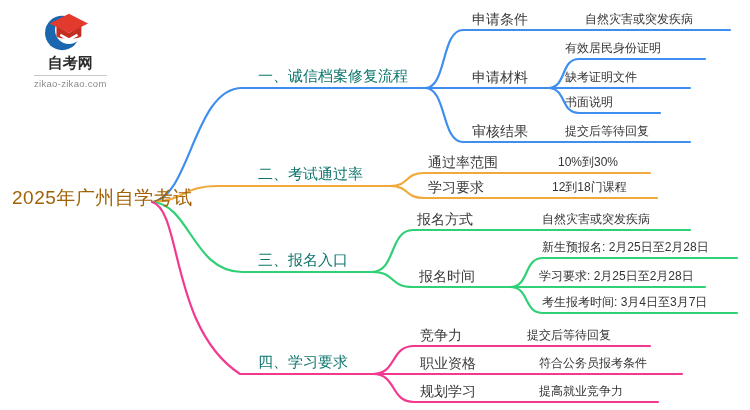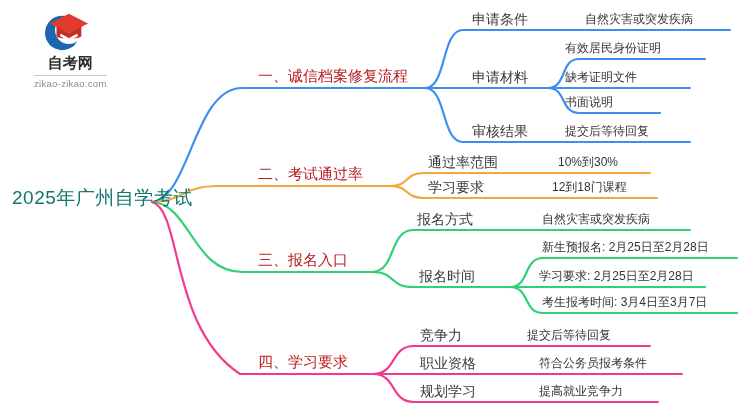--- a/index.html
+++ b/index.html
@@ -1,21 +1,21 @@
 <!DOCTYPE html>
 <html><head>
 <meta charset="utf-8">
 <style>
   html,body{margin:0;padding:0;background:#ffffff;}
   .canvas{position:relative;width:750px;height:410px;background:#ffffff;overflow:hidden;
           font-family:"Liberation Sans","DejaVu Sans",sans-serif;}
   svg.wires{position:absolute;left:0;top:0;}
   .node{position:absolute;white-space:nowrap;color:#3a3a3a;line-height:18px;}
-  .root{font-size:19px;color:#0f766e;letter-spacing:.5px;}
-  .b-label{font-size:15px;color:#b91c1c;}
+  .root{font-size:19px;color:#a16207;letter-spacing:.5px;}
+  .b-label{font-size:15px;color:#0f766e;}
   .c-label{font-size:14px;color:#3a3a3a;}
   .c-value{font-size:12px;color:#343434;}
   
   .logo{position:absolute;left:28px;top:10px;display:flex;align-items:center;flex-direction:column;}
   .logo-text{margin-left:6px;}
   .logo-title{font-size:15px;font-weight:bold;color:#2b2b2b;text-align:center;
               padding:0 4px 2px 4px;border-bottom:1px solid #c9c9c9;}
   .logo-url{font-size:9.5px;color:#8a8a8a;text-align:center;padding-top:2px;letter-spacing:.3px;}
 </style>
 </head>

